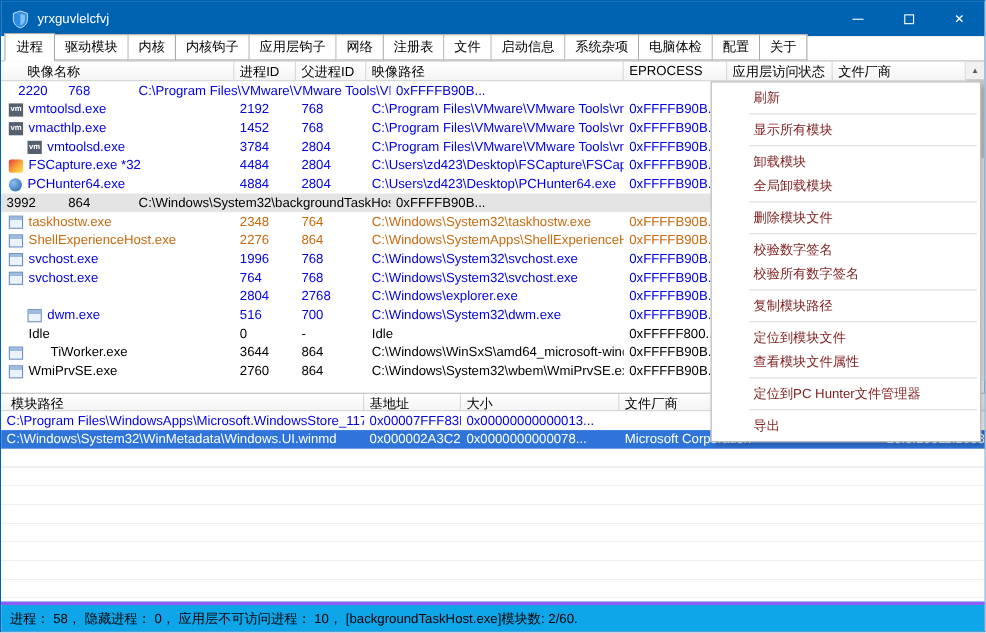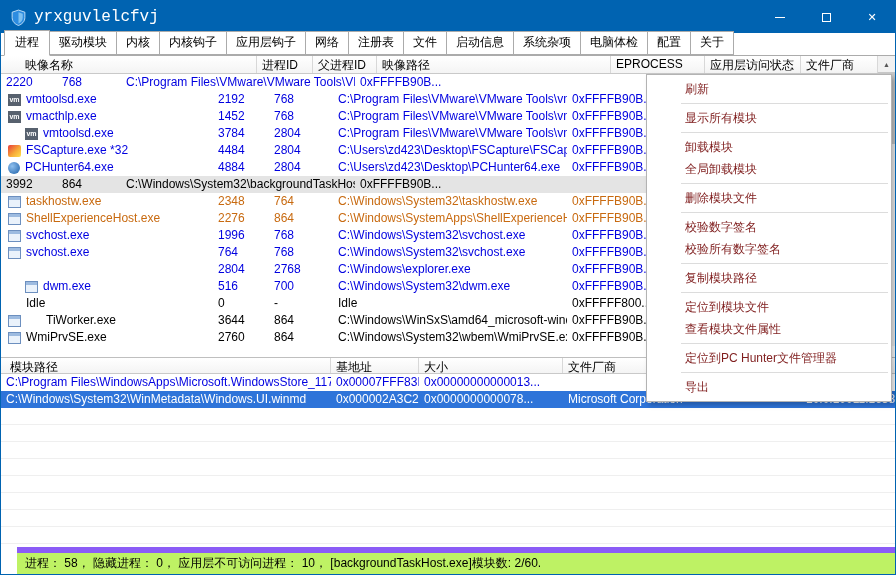--- a/index.html
+++ b/index.html
@@ -2,21 +2,21 @@
 <html style="--titlebar: #0063B1; --selection-blue: #2E74D9; --selection-gray: #E4E4E4; --row-blue: #0000E0; --row-orange: #C86A10;"><head>
 <meta charset="utf-8">
 <style>
   * { box-sizing: border-box; margin: 0; padding: 0; }
   html,body { width:896px; height:575px; font-family:"Liberation Sans","DejaVu Sans",sans-serif; background:#fff; }
   .window { position:relative; width:896px; height:575px; border:1px solid var(--titlebar,#0063B1); background:#fff; overflow:hidden; }
 
   
   .titlebar { position:absolute; top:0; left:0; right:0; height:32px; background:var(--titlebar,#0063B1); color:#fff; display:flex; align-items:center; }
   .app-icon { width:17px; height:17px; margin-left:9px; flex-shrink:0; }
-  .title-text { margin-left:7px; font-size:16px;font-family:Liberation Mono, monospace; }
+  .title-text { margin-left:7px; font-size:12px; }
   .winbtns { margin-left:auto; display:flex; height:32px; }
   .wbtn { width:46px; height:32px; display:flex; align-items:center; justify-content:center; color:#fff; font-size:11px; }
   .glyph-min { width:10px; height:1px; background:#fff; display:block; }
   .glyph-max { width:9px; height:9px; border:1px solid #fff; display:block; }
 
   
   .tabbar { position:absolute; top:32px; left:0; right:0; height:23px; background:#fff; display:flex; align-items:flex-end; padding-left:3px; border-bottom:1px solid #ABABAB; }
   .tab { font-size:12px; color:#000; background:#fff; border:1px solid #ABABAB; border-left:none; padding:2px 9px 3px; white-space:nowrap; }
   .tab:first-child { border-left:1px solid #ABABAB; }
   .tab.active { padding:3px 10px 4px; margin-bottom:-1px; border-left:1px solid #ABABAB; border-bottom:1px solid #fff; position:relative; z-index:3; }
@@ -57,21 +57,21 @@
 
   
   .mod-rows { position:absolute; top:373px; left:0; width:896px; }
   .mrow { display:flex; height:17px; line-height:17px; font-size:12px; background:#fff; }
   .mrow.sel-blue { background:var(--selection-blue,#2E74D9); color:#fff !important; }
   .mrow.sel-blue .cell { color:#fff; }
   .mod-empty { position:absolute; top:407px; left:0; width:896px; height:139px;
     background:repeating-linear-gradient(to bottom,#ffffff 0 16px,#EFEFEF 16px 17px); }
 
   
-  .statusbar { position:absolute; left:16px; right:0; bottom:0; height:27px; background:#bef264; border-top:6px solid #8b5cf6; display:flex; align-items:center; padding-left:8px; font-size:12px; color:#000; }
+  .statusbar { position:absolute; left:0; right:0; bottom:0; height:27px; background:#0ea5e9; border-top:3px solid #8b5cf6; display:flex; align-items:center; padding-left:8px; font-size:12px; color:#000; }
 
   
   .context-menu { position:absolute; left:645px; top:73px; width:246px; background:#FFFFFF; border:1px solid #B3B3B3; box-shadow:3px 3px 5px rgba(0,0,0,0.25); padding:3px 0; z-index:10; }
   .mitem { height:22px; line-height:22px; padding-left:38px; font-size:12px; color:#7f1d1d; white-space:nowrap; }
   .msep { height:1px; background:#DCDCDC; margin:3px 3px 3px 34px; }
 </style>
 </head>
 <body>
 
 <div class="window">
@@ -107,31 +107,31 @@
       <div class="tab">注册表</div>
       <div class="tab">文件</div>
       <div class="tab">启动信息</div>
       <div class="tab">系统杂项</div>
       <div class="tab">电脑体检</div>
       <div class="tab">配置</div>
       <div class="tab">关于</div>
     </div>
 
   <div class="thead proc-header">
-      <div class="hcell" style="width: 256px; padding-left: 24px;">映像名称</div>
+      <div class="hcell" style="width: 212px; padding-left: 24px;">映像名称</div>
       <div class="hcell" style="width: 56px;">进程ID</div>
       <div class="hcell" style="width: 64px;">父进程ID</div>
       <div class="hcell" style="width: 234px;">映像路径</div>
       <div class="hcell" style="width: 94px;">EPROCESS</div>
       <div class="hcell" style="width: 96px;">应用层访问状态</div>
       <div class="hcell" style="width: 121px; flex: 1 1 0%;">文件厂商</div>
     </div>
   <div class="proc-rows">
       <div class="prow c-blue">
-        <div class="cell" style="width: 56px;">2220</div>
+        <div class="cell" style="width: 56px; text-align: center;">2220</div>
         <div class="cell" style="width: 64px;">768</div>
         <div class="cell" style="width: 234px;">C:\Program Files\VMware\VMware Tools\VM...</div>
         <div class="cell" style="width: 94px;">0xFFFFB90B...</div>
         <div class="cell" style="width: 96px;"></div>
         <div class="cell" style="width: 121px; flex: 1 1 0%;"></div>
       </div>
       <div class="prow c-blue">
         <div class="cell name" style="width: 212px;">
           <span class="ic ic-vm"></span>
           <span>vmtoolsd.exe</span>

